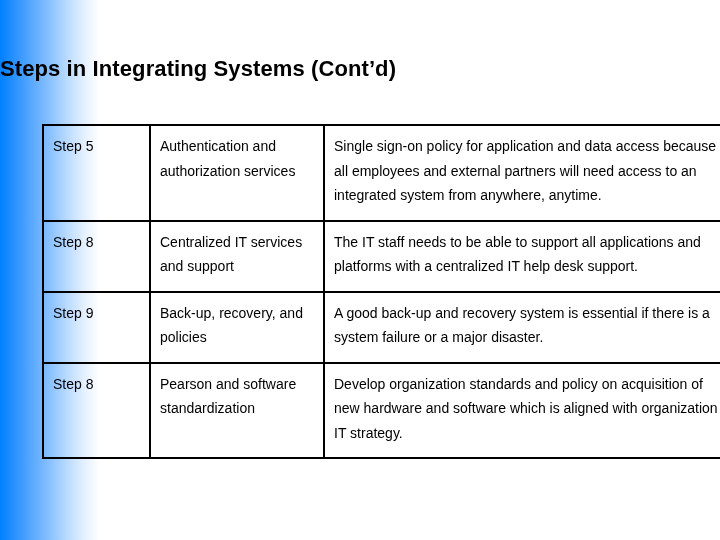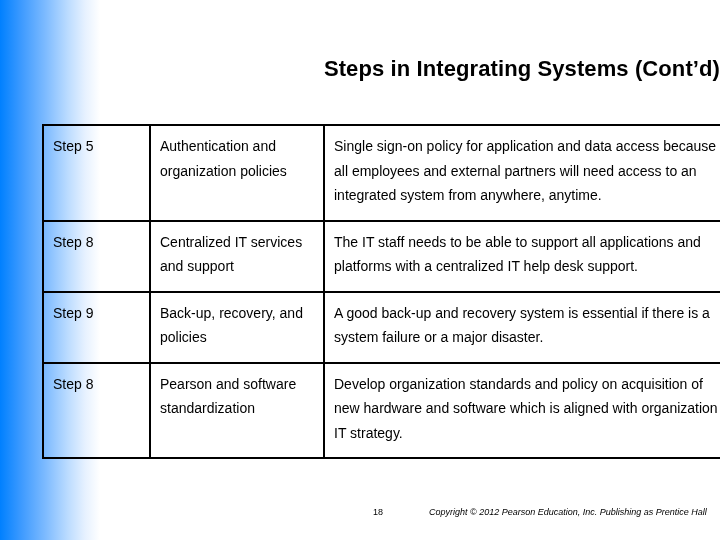--- a/index.html
+++ b/index.html
@@ -27,21 +27,21 @@
         #ffffff 100px,
         #ffffff 720px);
     overflow: hidden;
   }
 
   #slide-title {
     position: absolute;
     left: 0;
     top: 56px;
     width: 720px;
-    text-align: right;
+    text-align: left;
     font-size: 22px;
     font-weight: bold;
     color: #000000;
     letter-spacing: 0.1px;
     line-height: 26px;
     white-space: nowrap;
   }
 
   #steps-table {
     position: absolute;
@@ -102,21 +102,21 @@
   <div id="slide-title">Steps in Integrating Systems (Cont’d)</div>
 
   <table id="steps-table">
     <tbody>
 
       <tr>
         <td class="col-step">
           <span class="cell-text">Step 5</span>
         </td>
         <td class="col-name">
-          <span class="cell-text">Authentication and organization policies</span>
+          <span class="cell-text">Authentication and authorization services</span>
         </td>
         <td class="col-desc">
           <span class="cell-text">Single sign-on policy for application and data access because all employees and external partners will need access to an integrated system from anywhere, anytime.</span>
         </td>
       </tr>
 
       <tr>
         <td class="col-step">
           <span class="cell-text">Step 8</span>
         </td>
@@ -148,18 +148,14 @@
           <span class="cell-text">Pearson and software standardization</span>
         </td>
         <td class="col-desc">
           <span class="cell-text">Develop organization standards and policy on acquisition of new hardware and software which is aligned with organization IT strategy.</span>
         </td>
       </tr>
 
     </tbody>
   </table>
 
-  <div id="footer">
-    <span id="page-number">18</span>
-    <span id="copyright">Copyright © 2012 Pearson Education, Inc. Publishing as Prentice Hall</span>
-  </div>
 
 </div>
 
 </body></html>

